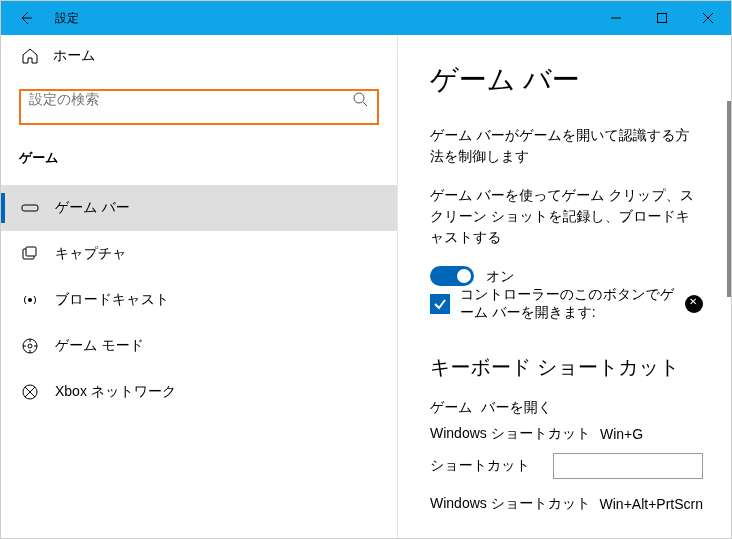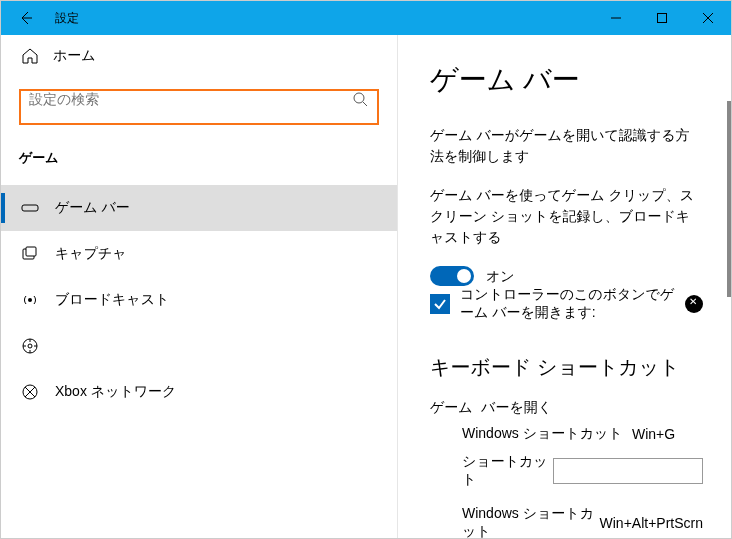--- a/index.html
+++ b/index.html
@@ -25,21 +25,21 @@
     .toggle-row { display: flex; align-items: flex-end; gap: 12px; }
     .toggle { width: 44px; height: 20px; border-radius: 10px; background: #0067b8; position: relative; cursor: pointer; }
     .toggle::after { content: ""; position: absolute; right: 3px; top: 3px; width: 14px; height: 14px; background: #fff; border-radius: 50%; }
     .toggle-label { font-size: 14px; }
     .checkbox-row { display: flex; align-items: center; gap: 10px; margin-bottom: 32px; }
     .checkbox { width: 20px; height: 20px; background: #0067b8; color: #fff; display: flex; align-items: center; justify-content: center; cursor: pointer; flex-shrink: 0; }
     .checkbox-label { font-size: 14px; }
     .main h2 { font-size: 20px; font-weight: 400; margin-bottom: 18px; }
     .shortcut-group-title { font-size: 14px; margin-bottom: 8px; font-family: Liberation Mono, monospace; }
     .shortcut-row { display: flex; align-items: center; margin-bottom: 10px; }
-    .shortcut-row-label { width: 170px; font-size: 14px; margin-left: 32px; }
+    .shortcut-row-label { width: 170px; font-size: 14px; }
     .shortcut-value { font-size: 14px; }
     .shortcut-input { width: 150px; height: 26px; border: 1px solid #999; }
     .scroll-indicator { position: absolute; right: 0; top: 66px; width: 4px; height: 196px; background: #888; }
     .icon { display: inline-flex; width: 18px; height: 18px; align-items: center; justify-content: center; flex-shrink: 0; }
     .xbox-icon { width: 18px; height: 18px; background: #000; border-radius: 50%; display: inline-block; position: relative; flex-shrink: 0; }
     .xbox-icon::after { content: "✕"; color: #fff; font-size: 10px; position: absolute; top: 1px; left: 4px; }
   </style>
 </head>
 <body>
 
@@ -126,20 +126,21 @@
       <span>ブロードキャスト</span>
     </div>
     <div class="nav-item">
       <span class="icon">
         <svg width="18" height="18" viewBox="0 0 18 18">
             <circle cx="9" cy="9" r="7" stroke="#000" stroke-width="1" fill="none"></circle>
             <circle cx="9" cy="9" r="2" stroke="#000" stroke-width="1" fill="none"></circle>
             <path d="M9 2 L9 5 M9 13 L9 16 M2 9 L5 9 M13 9 L16 9" stroke="#000" stroke-width="1"></path>
           </svg>
       </span>
+      <span>ゲーム モード</span>
     </div>
     <div class="nav-item">
       <span class="icon">
         <svg width="18" height="18" viewBox="0 0 18 18">
             <circle cx="9" cy="9" r="7" stroke="#000" stroke-width="1" fill="none"></circle>
             <path d="M4 4 Q9 9 14 14 M14 4 Q9 9 4 14" stroke="#000" stroke-width="1" fill="none"></path>
           </svg>
       </span>
       <span>Xbox ネットワーク</span>
     </div>

